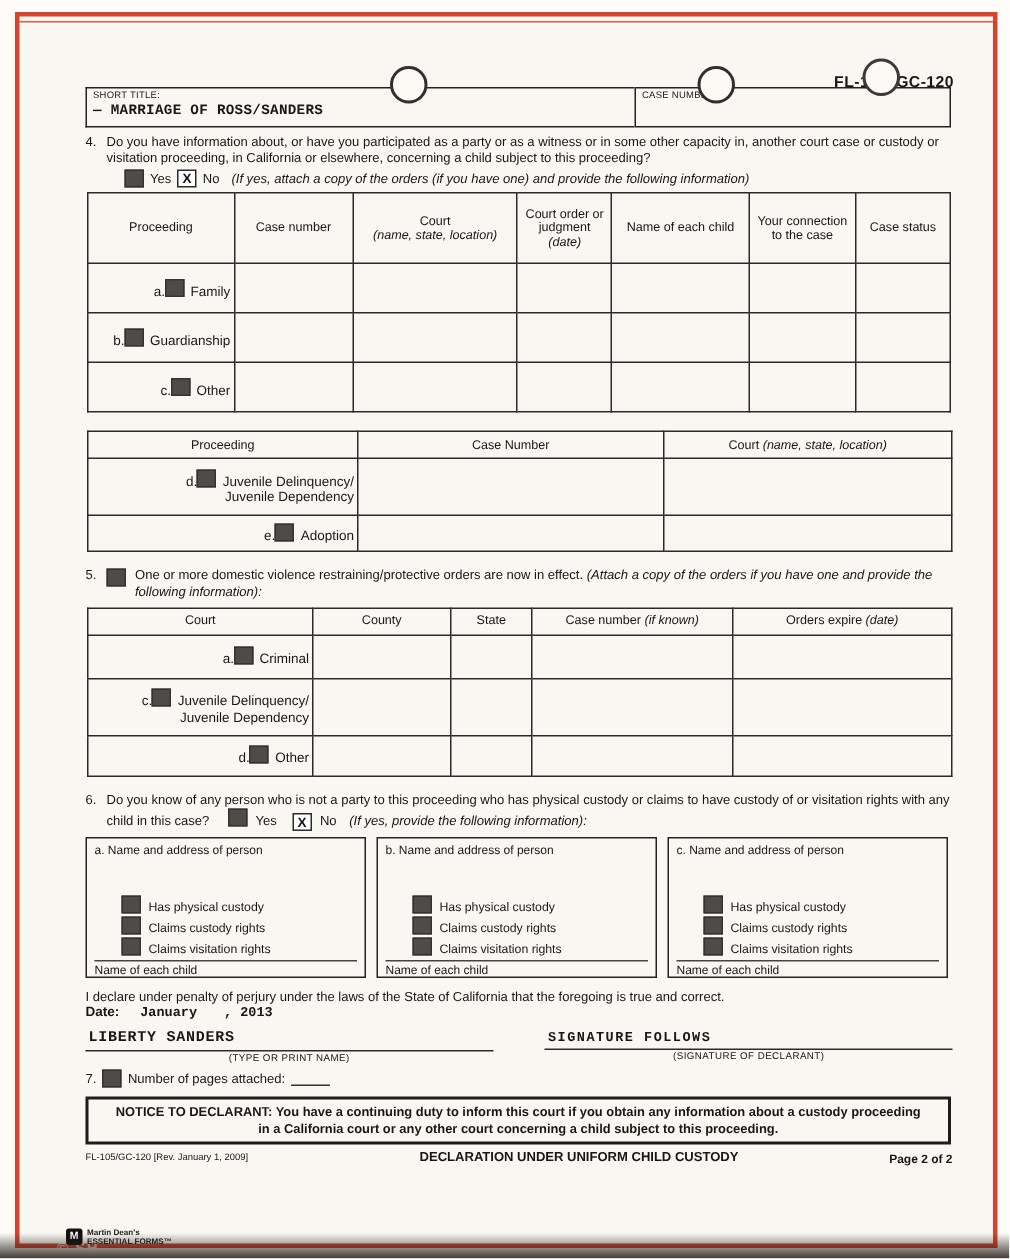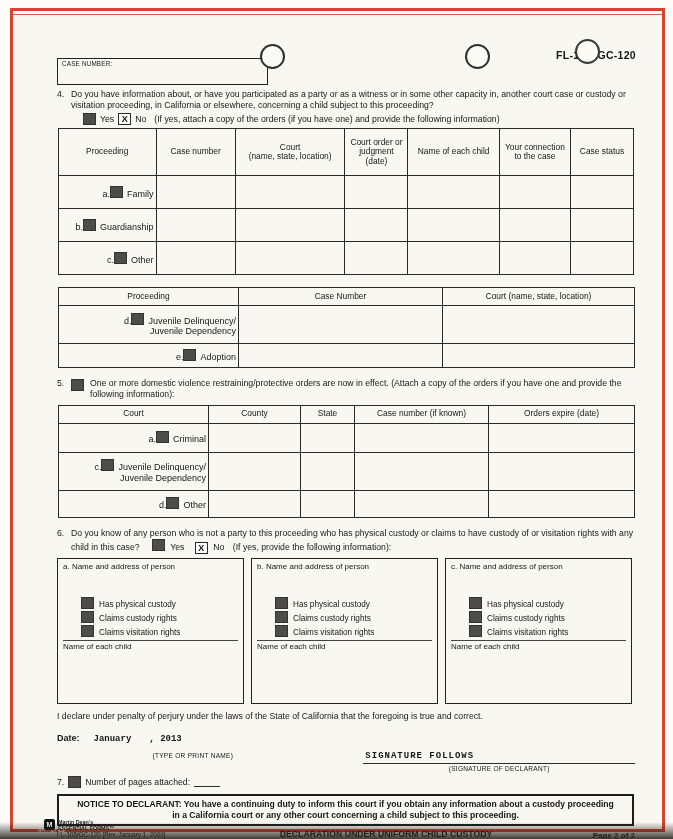--- a/index.html
+++ b/index.html
@@ -9,21 +9,21 @@
         border:3px solid var(--frame-red,#d8432e);background:#f9f7f1;}
   .red-frame::before{content:"";position:absolute;left:0;right:0;top:3px;border-top:1px solid rgba(216,67,46,.85);}
   .content{position:absolute;left:3px;top:3px;right:3px;bottom:3px;padding:44px 26px 0 41px;}
   .hole{position:absolute;width:21px;height:21px;border:2px solid #2f2f2f;border-radius:50%;background:#fbfaf5;z-index:5;}
   .hole.h1{left:247px;top:33px;}
   .hole.h2{left:452px;top:33px;}
   .hole.h3{right:62px;top:28px;border-color:#3a3a3a;}
   .form-no{position:absolute;top:38px;right:26px;font-weight:bold;font-size:10.5px;letter-spacing:.3px;z-index:4;display:flex;}
   .form-no .gap{display:inline-block;width:18px;}
   .mono{font-family:"Liberation Mono","DejaVu Sans Mono",monospace;}
-  .it{}
+  .it{font-style:italic;}
   .b{font-weight:bold;}
   
   .hdr-boxes{display:flex;width:577px;}
   .box{border:1px solid #222;height:27px;box-sizing:border-box;background:#f9f7f1;}
   .box.short{width:366px;border-right:none;padding:1px 4px;}
   .box.case{width:211px;padding:1px 4px;}
   .box-label{font-size:6.3px;letter-spacing:.2px;}
   .box-value{font-size:9.5px;font-weight:bold;margin-top:1px;letter-spacing:.2px;}
   
   .item{display:flex;margin-top:4px;width:580px;font-size:8.7px;line-height:1.28;}
@@ -44,29 +44,29 @@
   td.lab .letter{display:inline-block;width:12px;}
   td.lab .cb{margin:0 4px 0 0;}
   .t1 th{height:44px;}
   .t1 td{height:30px;}
   .t2 th{height:15px;}
   .t3 th{height:15px;}
   .mt12{margin-top:12px;} .mt10{margin-top:10px;}
   .mt4{margin-top:4px;} .mt3{margin-top:3px;}
   
   .persons{display:flex;gap:7px;width:578px;margin-top:4px;}
-  .pbox{width:187px;box-sizing:border-box;border:1px solid #222;background:#f9f7f1;padding:3px 5px 0 5px;height:146px;}
+  .pbox{width:187px;box-sizing:border-box;border:1px solid #222;background:#f9f7f1;padding:3px 5px 0 5px;height:94px;}
   .ptitle{font-size:8px;}
   .pspace{height:24px;}
   .popt{display:flex;align-items:flex-end;gap:5px;font-size:8.2px;margin:2px 0 0 18px;}
   .pchild{border-top:1px solid #444;margin-top:3px;padding-top:1px;font-size:8px;}
   .pspace2{height:16px;}
   
   .decl{font-size:8.7px;margin-top:7px;width:578px;}
-  .dateline{font-size:9px;margin-top:12px;display:flex;align-items:baseline;}
+  .dateline{font-size:9px;margin-top:0;display:flex;align-items:baseline;}
   .dateline .dval{margin-left:14px;font-weight:bold;}
   .dateline .dyear{margin-left:18px;font-weight:bold;}
   .sigrow{display:flex;justify-content:space-between;margin-top:7px;width:578px;}
   .sigcol{width:47%;}
   .sigval{border-bottom:1.3px solid #2b2b2b;font-size:10px;font-weight:bold;letter-spacing:.5px;
           padding:0 0 2px 2px;}
   .sigcap{text-align:center;font-size:6.5px;margin-top:1px;letter-spacing:.3px;}
   .item7{display:flex;align-items:center;gap:4px;font-size:8.7px;margin-top:4px;}
   .item7 .fill-line{display:inline-block;width:26px;border-bottom:1px solid #333;height:9px;}
   
@@ -99,20 +99,24 @@
     <div class="form-no">
       <span>FL-1</span>
       <span class="gap"></span>
       <span>GC-120</span>
     </div>
     <div class="hole h3"></div>
 
     <div class="content">
 
       <div class="hdr-boxes">
+        <div class="box short">
+          <div class="box-label">SHORT TITLE:</div>
+          <div class="box-value mono">— MARRIAGE OF ROSS/SANDERS</div>
+        </div>
         <div class="box case">
           <div class="box-label">CASE NUMBER:</div>
         </div>
       </div>
 
       <div class="item">
         <div class="inum">4.</div>
         <div class="ibody">
           <div>Do you have information about, or have you participated as a party or as a witness or in some other capacity in, another court case or custody or visitation proceeding, in California or elsewhere, concerning a child subject to this proceeding?</div>
           <div class="answer-line">
@@ -333,20 +337,21 @@
       <div class="decl">I declare under penalty of perjury under the laws of the State of California that the foregoing is true and correct.</div>
 
       <div class="dateline">
         <span class="b">Date:</span>
         <span class="mono dval">January</span>
         <span class="mono dyear">, 2013</span>
       </div>
 
       <div class="sigrow">
         <div class="sigcol">
+          <div class="sigval mono">LIBERTY SANDERS</div>
           <div class="sigcap">(TYPE OR PRINT NAME)</div>
         </div>
         <div class="sigcol">
           <div class="sigval mono" style="font-size:9px;letter-spacing:1px">SIGNATURE FOLLOWS</div>
           <div class="sigcap">(SIGNATURE OF DECLARANT)</div>
         </div>
       </div>
 
       <div class="item7">
         <span>7.</span>

